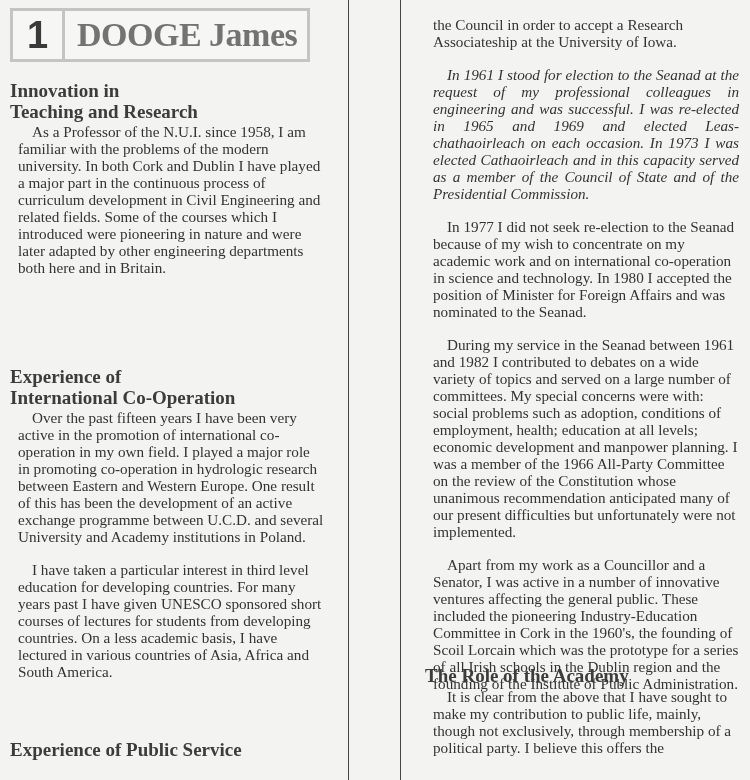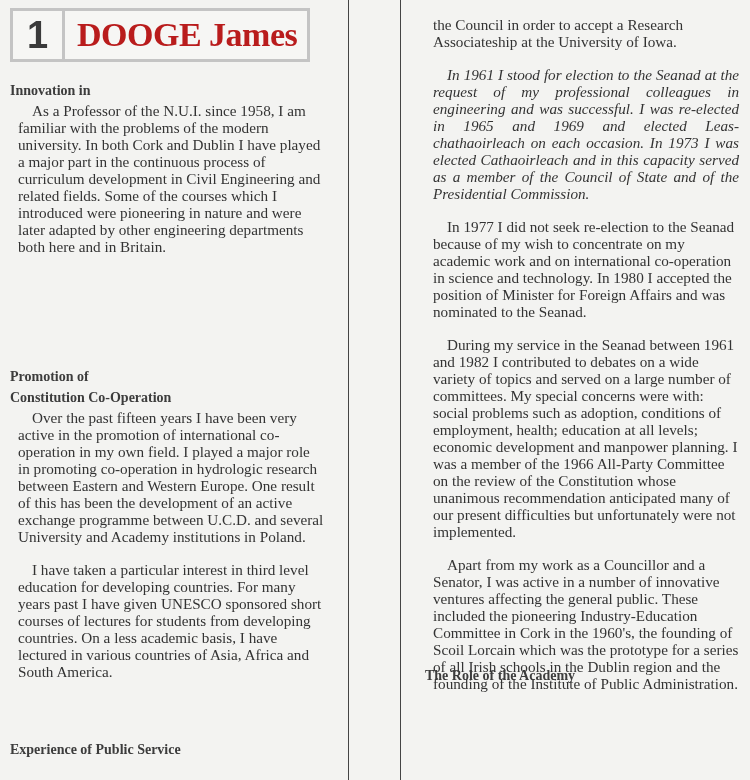--- a/index.html
+++ b/index.html
@@ -20,24 +20,24 @@
     border: 3px solid #c4c4c4; box-sizing: border-box; display: flex; align-items: center;
     background: #f6f6f4;
   }
   .title-num {
     width: 52px; height: 100%; border-right: 3px solid #c4c4c4; box-sizing: border-box;
     display: flex; align-items: center; justify-content: center;
     font-family: "Liberation Sans", "DejaVu Sans", sans-serif; font-weight: bold;
     font-size: 38px; color: #3a3a3a;
   }
   .title-name {
-    padding-left: 12px; font-weight: bold; font-size: 34px; color: #b91c1c; letter-spacing: -0.5px;
+    padding-left: 12px; font-weight: bold; font-size: 34px; color: #737373; letter-spacing: -0.5px;
   }
   h2 {
-    margin: 0; font-size: 14px; font-weight: bold; color: #3c3c3c; line-height: 21px;
+    margin: 0; font-size: 19px; font-weight: bold; color: #3c3c3c; line-height: 21px;
   }
   p {
     margin: 8px; font-size: 15.2px; line-height: 17px; text-indent: 14px; color: #333;
   }
   .noindent { text-indent: 0; }
   .justify { text-align: justify; }
 </style>
 </head>
 <body>
 
@@ -46,42 +46,44 @@
   <div class="title-name">DOOGE James</div>
 </div>
 
 <div class="rule rule-a"></div>
 <div class="rule rule-b"></div>
 
 <div class="col col-left">
   <div style="position:absolute; top:80px; width:320px;">
     <h2>
       <span>Innovation in</span><br>
+      <span>Teaching and Research</span>
     </h2>
     <p style="margin-top:1px;">As a Professor of the N.U.I. since 1958, I am familiar with the problems of the modern university. In both Cork and Dublin I have played a major part in the continuous process of curriculum development in Civil Engineering and related fields. Some of the courses which I introduced were pioneering in nature and were later adapted by other engineering departments both here and in Britain.</p>
   </div>
 
   <div style="position:absolute; top:366px; width:322px;">
     <h2>
-      <span>Promotion of</span><br>
-      <span>Constitution Co-Operation</span>
+      <span>Experience of</span><br>
+      <span>International Co-Operation</span>
     </h2>
     <p style="margin-top:1px;">Over the past fifteen years I have been very active in the promotion of international co-operation in my own field. I played a major role in promoting co-operation in hydrologic research between Eastern and Western Europe. One result of this has been the development of an active exchange programme between U.C.D. and several University and Academy institutions in Poland.</p>
     <p style="margin-top:16px;">I have taken a particular interest in third level education for developing countries. For many years past I have given UNESCO sponsored short courses of lectures for students from developing countries. On a less academic basis, I have lectured in various countries of Asia, Africa and South America.</p>
   </div>
 
   <div style="position:absolute; top:739px; width:322px;">
     <h2>Experience of Public Service</h2>
   </div>
 </div>
 
 <div class="col col-right">
   <div style="position:absolute; top:8px; width:322px;">
     <p class="noindent">the Council in order to accept a Research Associateship at the University of Iowa.</p>
     <p class="justify" style="margin-top:16px;font-style:italic;">In 1961 I stood for election to the Seanad at the request of my professional colleagues in engineering and was successful. I was re-elected in 1965 and 1969 and elected Leas-chathaoirleach on each occasion. In 1973 I was elected Cathaoirleach and in this capacity served as a member of the Council of State and of the Presidential Commission.</p>
     <p style="margin-top:16px;">In 1977 I did not seek re-election to the Seanad because of my wish to concentrate on my academic work and on international co-operation in science and technology. In 1980 I accepted the position of Minister for Foreign Affairs and was nominated to the Seanad.</p>
     <p style="margin-top:16px;">During my service in the Seanad between 1961 and 1982 I contributed to debates on a wide variety of topics and served on a large number of committees. My special concerns were with: social problems such as adoption, conditions of employment, health; education at all levels; economic development and manpower planning. I was a member of the 1966 All-Party Committee on the review of the Constitution whose unanimous recommendation anticipated many of our present difficulties but unfortunately were not implemented.</p>
     <p style="margin-top:16px;">Apart from my work as a Councillor and a Senator, I was active in a number of innovative ventures affecting the general public. These included the pioneering Industry-Education Committee in Cork in the 1960's, the founding of Scoil Lorcain which was the prototype for a series of all Irish schools in the Dublin region and the founding of the Institute of Public Administration.</p>
   </div>
   <div style="position:absolute; top:665px; width:322px;">
     <h2>The Role of the Academy</h2>
+    <p style="margin-top:2px;">It is clear from the above that I have sought to make my contribution to public life, mainly, though not exclusively, through membership of a political party. I believe this offers the</p>
   </div>
 </div>
 
 </body></html>

